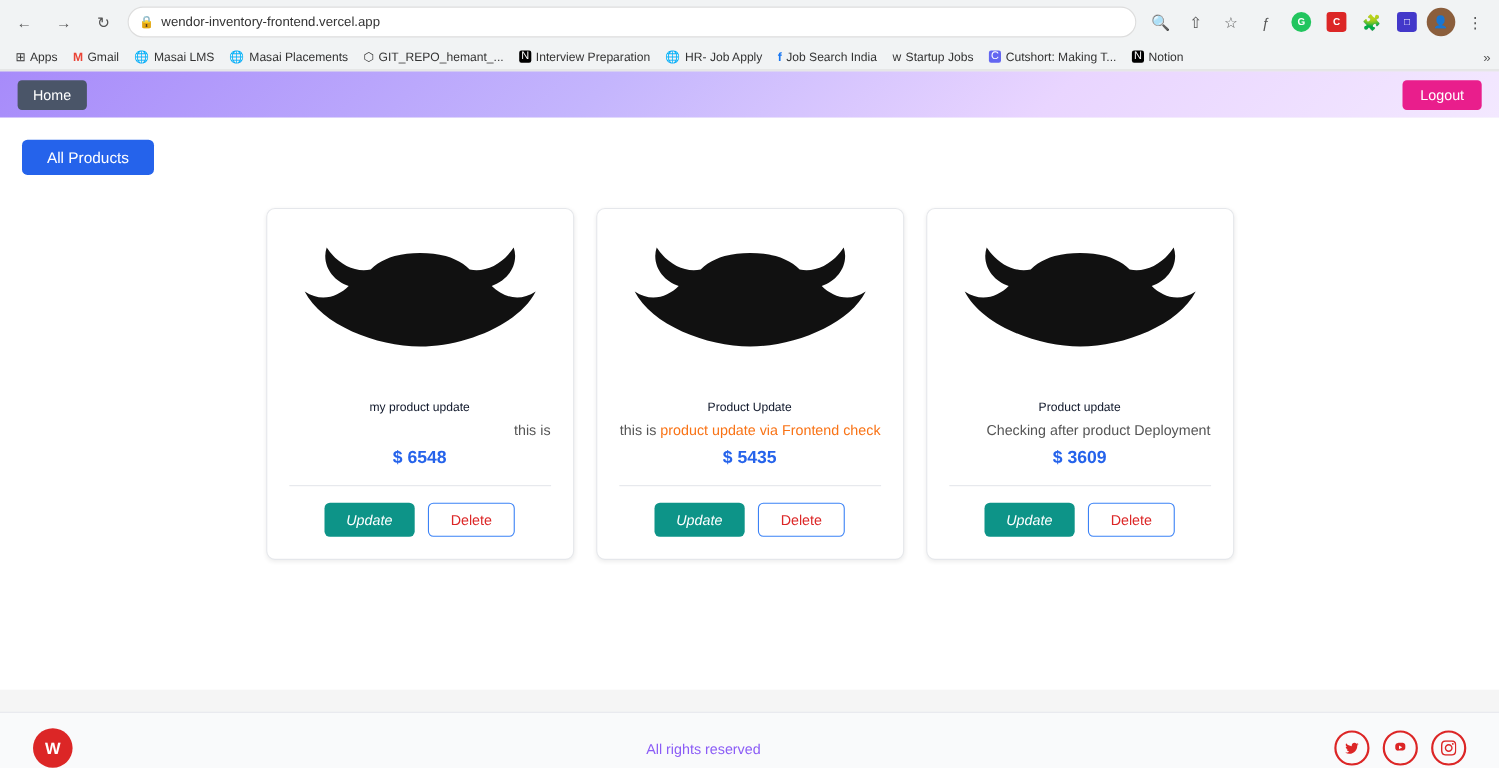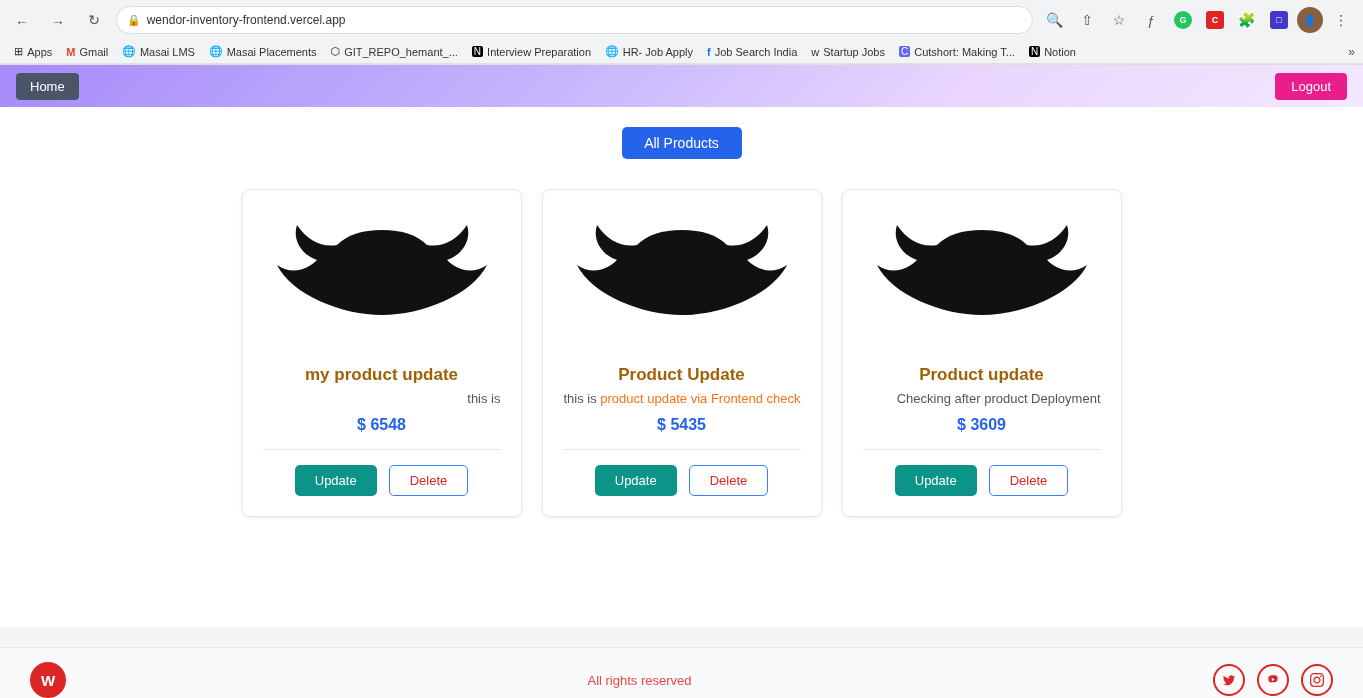--- a/index.html
+++ b/index.html
@@ -116,21 +116,21 @@
     }
     .page-title {
       text-align: center;
       font-size: 24px;
       font-weight: bold;
       margin-bottom: 20px;
       color: #333;
     }
     .btn-group {
       display: flex;
-      flex-direction: column;
+      flex-direction: row;
       align-items: center;
       gap: 10px;
       margin-bottom: 30px;
     }
     .btn-all-products {
       background: #2563eb;
       color: white;
       border: none;
       padding: 8px 22px;
       border-radius: 5px;
@@ -172,24 +172,24 @@
       align-items: center;
       justify-content: center;
       margin-bottom: 15px;
     }
     .product-image svg {
       width: 220px;
       height: 120px;
     }
     .product-name {
       text-align: center;
-      font-weight: bold;
-      font-size: 17px;
+      font-weight: normal;
+      font-size: 11px;
       margin-bottom: 6px;
-      color: #a16207;
+      color: #0f172a;
     }
     .product-description {
       text-align: right;
       font-size: 13px;
       color: #555;
       margin-bottom: 10px;
     }
     .product-description .highlight {
       color: #f97316;
     }
@@ -211,20 +211,21 @@
       gap: 12px;
     }
     .btn-update {
       background: #0d9488;
       color: white;
       border: none;
       padding: 7px 20px;
       border-radius: 5px;
       cursor: pointer;
       font-size: 13px;
+      font-style: italic;
     }
     .btn-delete {
       background: white;
       color: #dc2626;
       border: 1px solid #3b82f6;
       padding: 7px 20px;
       border-radius: 5px;
       cursor: pointer;
       font-size: 13px;
     }
@@ -246,21 +247,21 @@
       border-radius: 50%;
       display: flex;
       align-items: center;
       justify-content: center;
       color: white;
       font-weight: bold;
       font-size: 15px;
     }
     .footer-copy {
       font-size: 13px;
-      color: #ef4444;
+      color: #8b5cf6;
     }
     .footer-social {
       display: flex;
       gap: 12px;
     }
     .social-icon {
       width: 32px;
       height: 32px;
       border-radius: 50%;
       border: 2px solid #dc2626;

